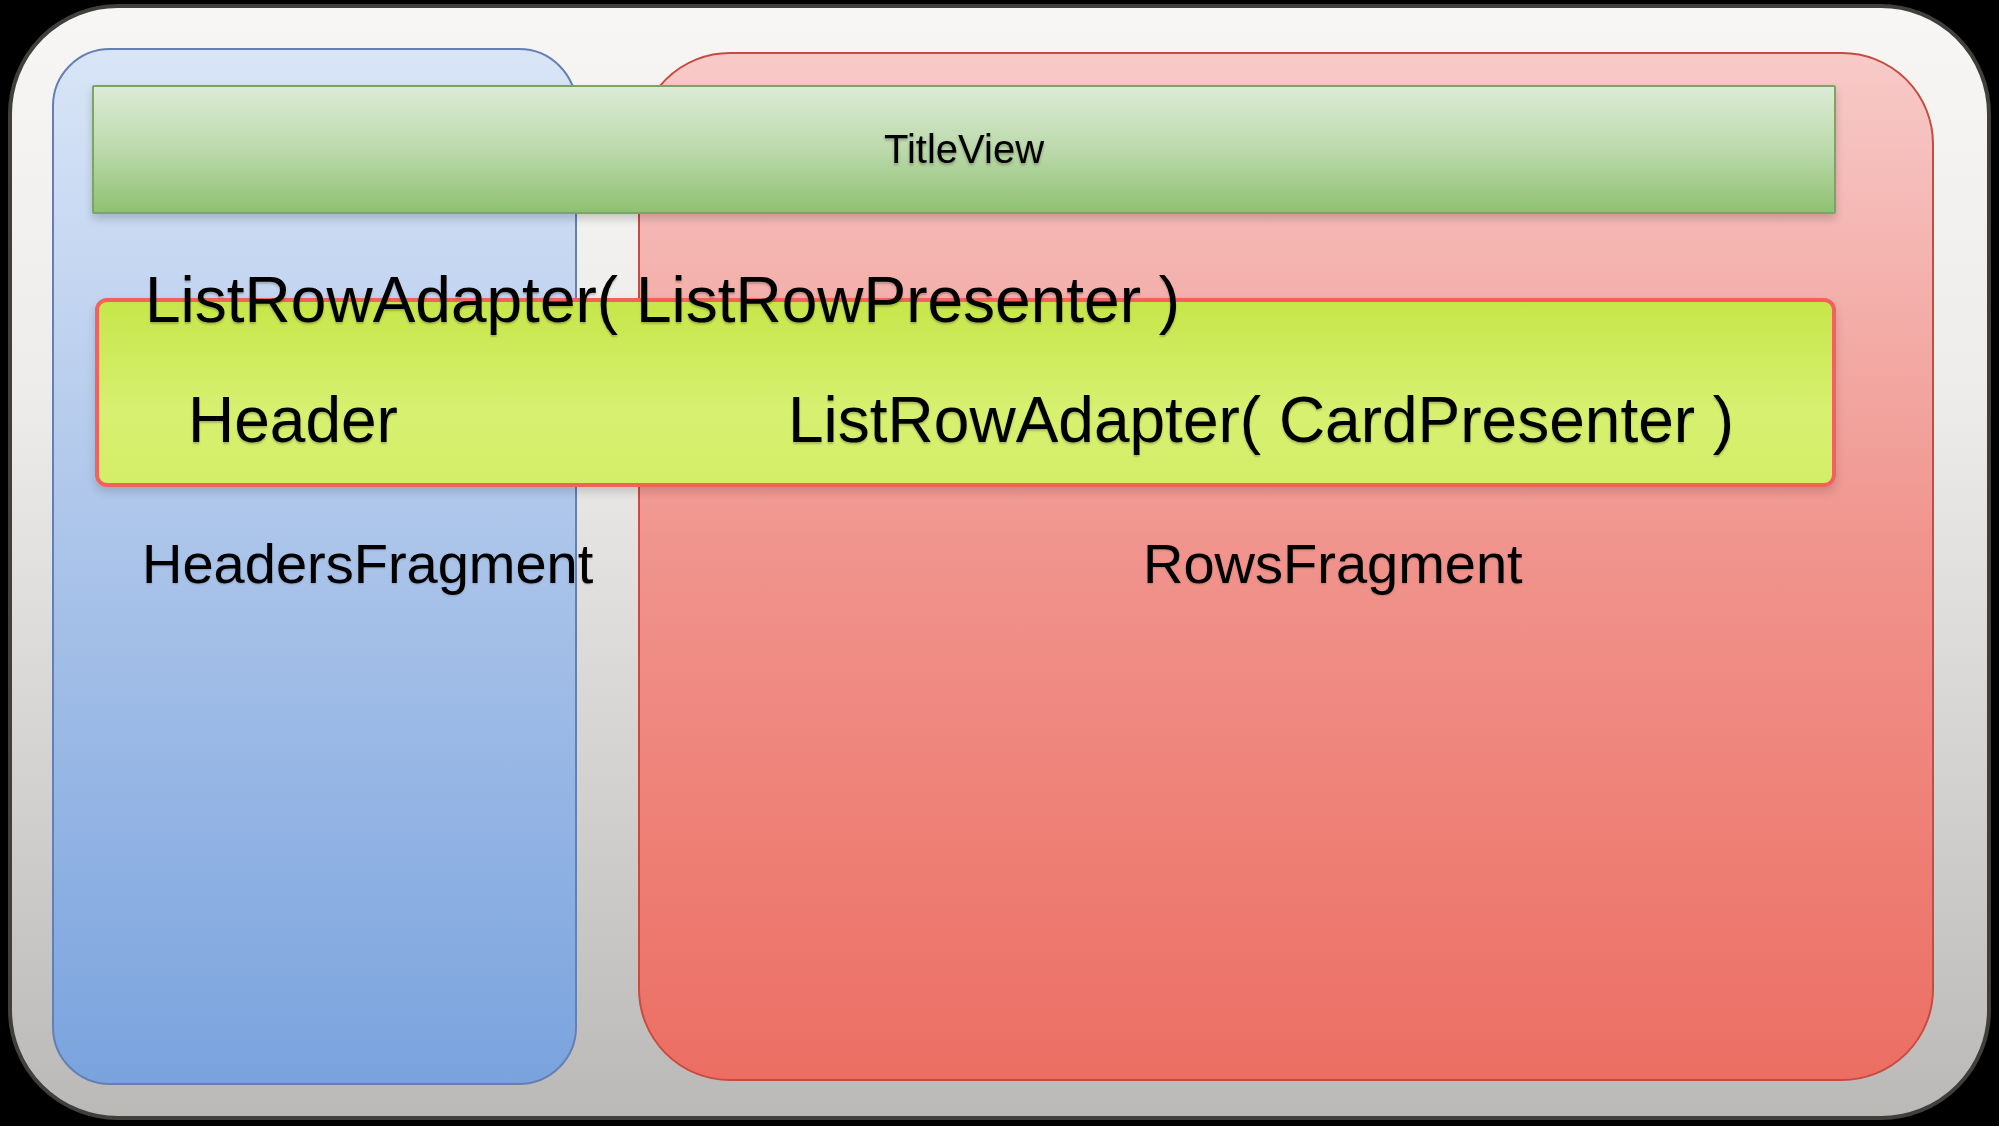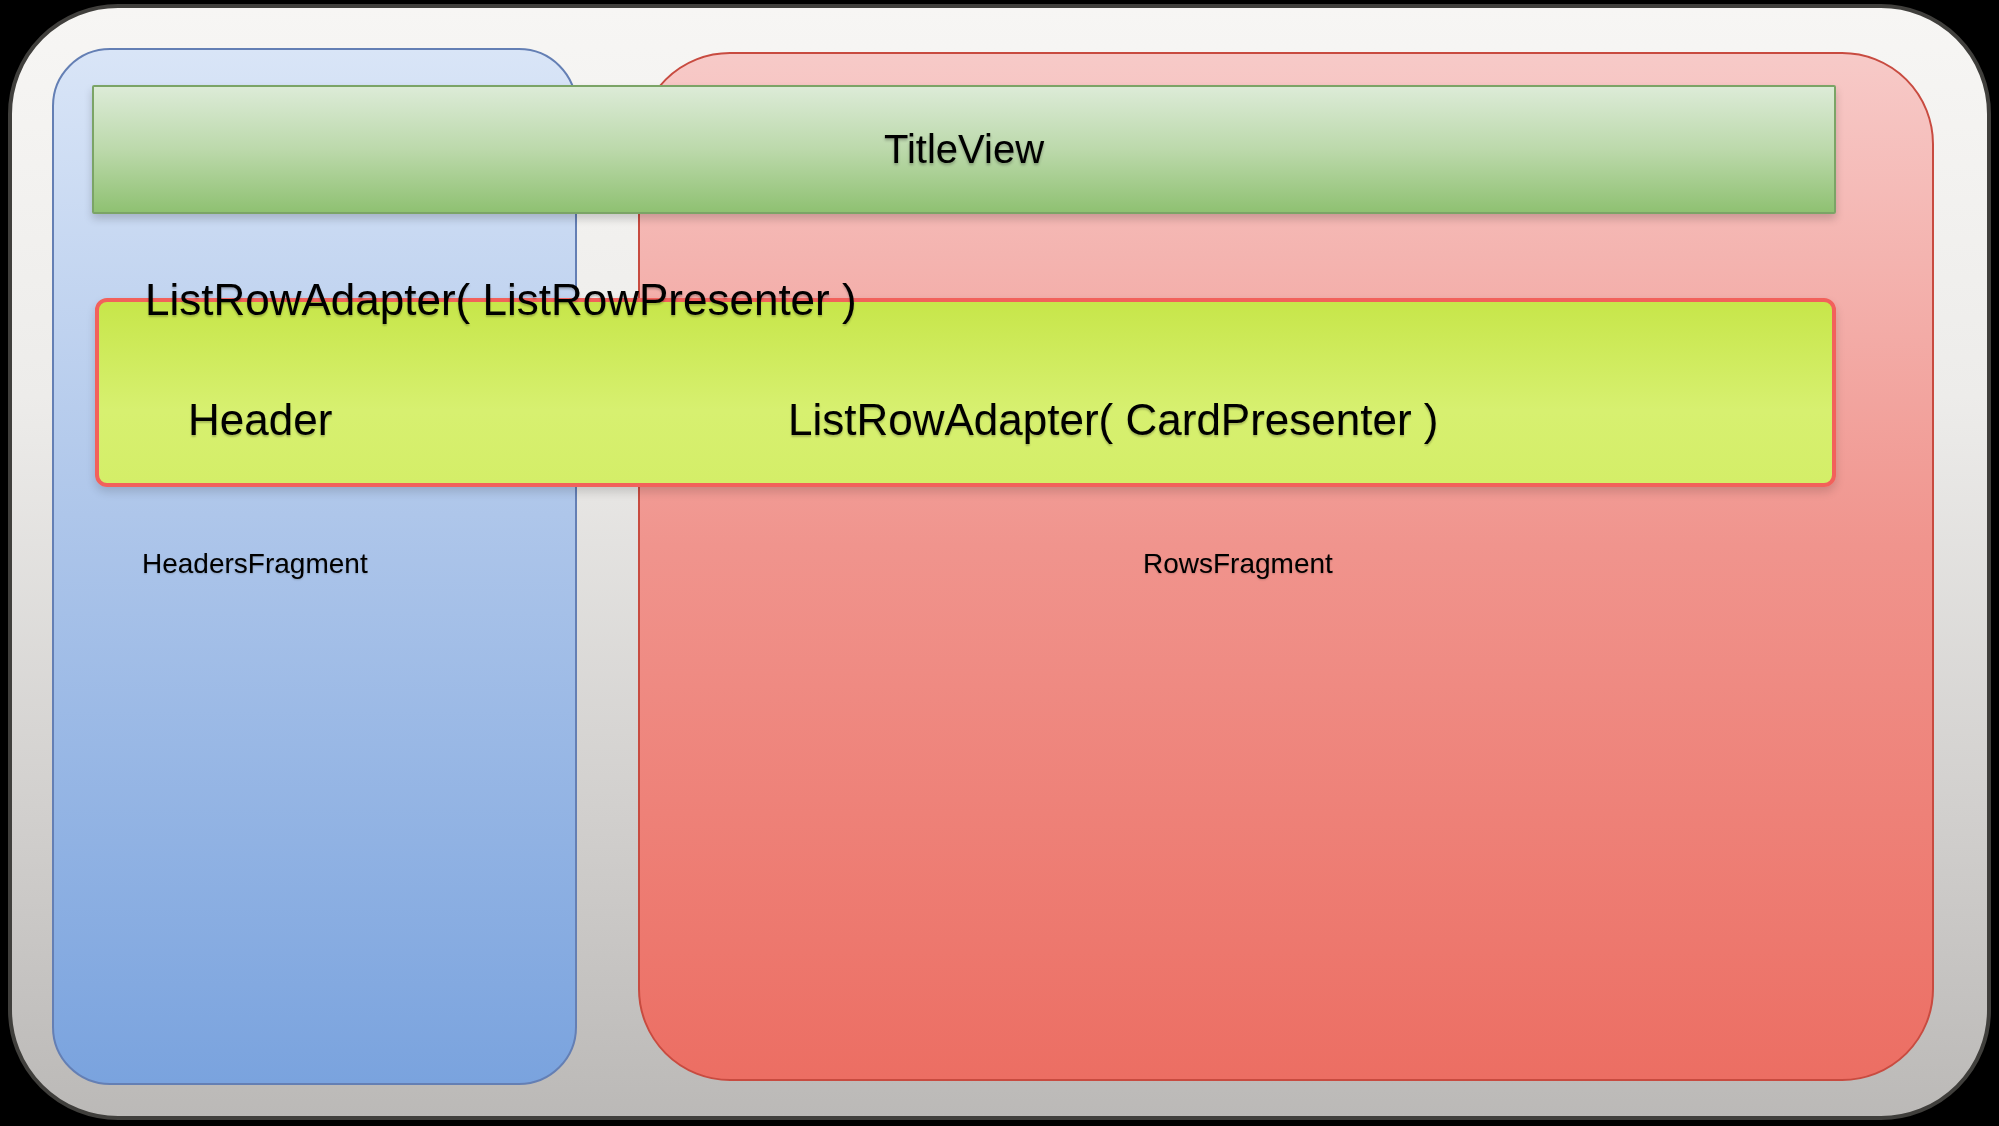--- a/index.html
+++ b/index.html
@@ -89,33 +89,33 @@
     border-radius: 12px;
     background: linear-gradient(180deg,
       var(--listrow-top, #c7e64a) 0%,
       #d7f070 60%,
       var(--listrow-bottom, #d4ee68) 100%);
     box-shadow: 0 5px 10px rgba(0,0,0,0.15);
   }
 
   .big-text {
     position: absolute;
-    font-size: 44px;
+    font-size: 64px;
     line-height: 64px;
     color: var(--text, #000);
     white-space: nowrap;
     text-shadow: 0 2px 2px rgba(0,0,0,0.22);
   }
   .adapter-row-label { left: 145px; top: 268px; }
   .header-cell-label { left: 188px; top: 388px; }
   .card-adapter-label { left: 788px; top: 388px; }
 
   .small-text {
     position: absolute;
-    font-size: 28px;
+    font-size: 56px;
     line-height: 44px;
     color: var(--text, #000);
     white-space: nowrap;
     text-shadow: 0 1px 2px rgba(0,0,0,0.18);
   }
   .headers-frag-label { left: 142px; top: 542px; }
   .rows-frag-label { left: 1143px; top: 542px; }
 </style>
 </head>
 <body>

